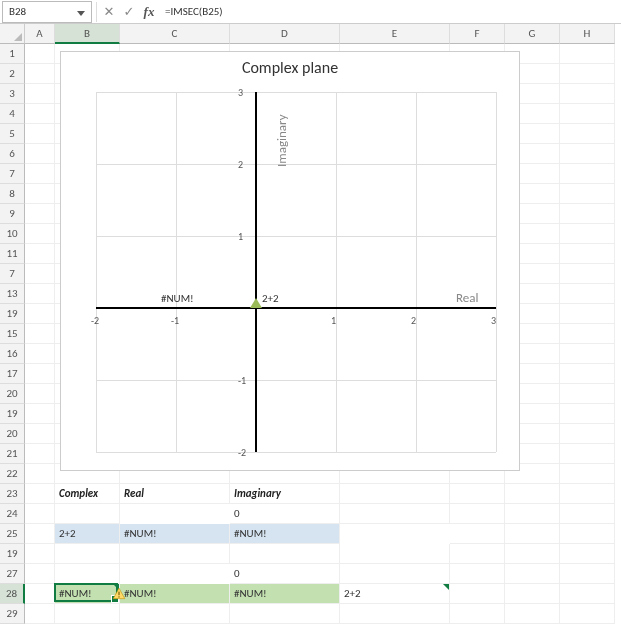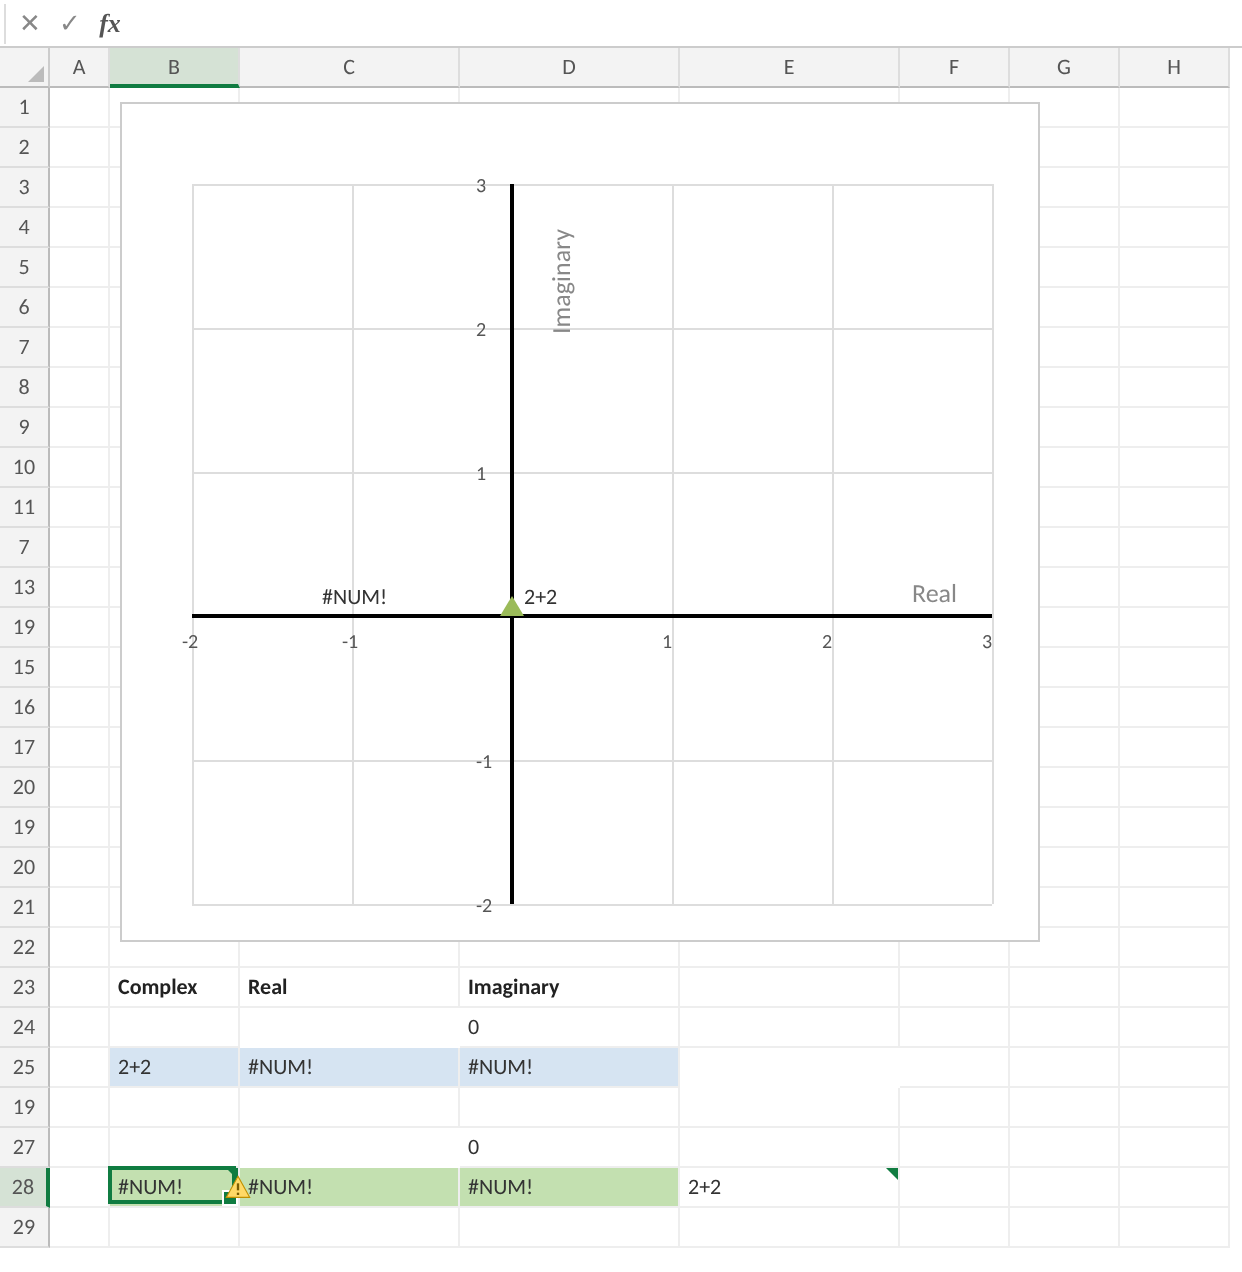--- a/index.html
+++ b/index.html
@@ -18,21 +18,21 @@
   .grid-area { position: relative; }
   .col-headers { display: flex; }
   .corner { width: 25px; height: 20px; background: #f3f3f3; border-right: 1px solid #ccc; border-bottom: 1px solid #bbb; position: relative; }
   .corner::after { content: ""; position: absolute; right: 2px; bottom: 2px; width: 0; height: 0; border-bottom: 8px solid #bbb; border-left: 8px solid transparent; }
   .col-h { height: 20px; background: #f3f3f3; border-right: 1px solid #ddd; border-bottom: 1px solid #bbb; display: flex; align-items: center; justify-content: center; color: #555; font-size: 11px; }
   .col-h.active { background: #d5e2d5; border-bottom: 2px solid #107c41; }
   .row-h { position: absolute; left: 0; width: 25px; height: 20px; background: #f3f3f3; border-right: 1px solid #bbb; border-bottom: 1px solid #ddd; display: flex; align-items: center; justify-content: center; color: #555; font-size: 11px; }
   .row-h.active { background: #d5e2d5; border-right: 2px solid #107c41; }
   .grid-body { position: absolute; left: 25px; top: 20px; right: 0; bottom: 0; }
   .cell { position: absolute; height: 20px; border-right: 1px solid #eee; border-bottom: 1px solid #eee; display: flex; align-items: center; padding: 0 4px; font-size: 11px; background: #fff; }
-  .cell.hdr { font-weight: bold; color: #222; }
+  .cell.hdr { font-weight: bold; color: #222; font-style: italic; }
   .cell.left { justify-content: flex-start; }
   .cell.highlight-blue { background: #d6e4f2; }
   .cell.highlight-green { background: #c3e0b0; }
   .cell.spill { position: relative; }
   .cell.spill::after { content: ""; position: absolute; top: 0; right: 0; width: 0; height: 0; border-top: 6px solid #107c41; border-left: 6px solid transparent; }
   .sel { position: absolute; border: 2px solid #107c41; pointer-events: none; }
   .sel::after { content: ""; position: absolute; right: -3px; bottom: -3px; width: 6px; height: 6px; background: #107c41; border: 1px solid #fff; }
   .warn-icon { position: absolute; width: 16px; height: 16px; display: flex; align-items: center; justify-content: center; }
   .warn-icon svg { width: 14px; height: 14px; }
 
@@ -45,30 +45,36 @@
   .tick-label { position: absolute; font-size: 10px; color: #555; }
   .axis-label { position: absolute; font-size: 13px; color: #888; }
   .axis-label.rot { transform: rotate(-90deg); transform-origin: left top; }
   .data-label { position: absolute; font-size: 11px; color: #333; }
   .marker-tri { position: absolute; width: 0; height: 0; border-left: 6px solid transparent; border-right: 6px solid transparent; border-bottom: 10px solid #9bbb59; }
 </style>
 </head>
 <body>
 
 <div class="formula-bar">
+  <div class="name-box">
+    <span>B28</span>
+  </div>
   <div class="fb-sep"></div>
   <div class="fb-btn">
       <span>✕</span>
     </div>
   <div class="fb-btn">
       <span>✓</span>
     </div>
   <div class="fb-btn fb-fx">
       <span>fx</span>
     </div>
+  <div class="formula-input">
+    <span>=IMSEC(B25)</span>
+  </div>
 </div>
 
 <div class="grid-area" id="grid-area" style="height:612px;">
 
 <div class="col-headers">
       <div class="corner"></div>
       <div class="col-h" style="width: 30px;">A</div>
       <div class="col-h active" style="width: 65px;">B</div>
       <div class="col-h" style="width: 110px;">C</div>
       <div class="col-h" style="width: 110px;">D</div>
@@ -340,20 +346,21 @@
       <div class="cell" id="cell-H29" style="left: 535px; top: 560px; width: 55px;"></div>
       <div class="sel" style="left: 29px; top: 539px; width: 64px; height: 19px;"></div>
       <div class="warn-icon" style="left: 86px; top: 542px;">
         <svg viewBox="0 0 24 24">
           <path d="M12 2 L22 20 L2 20 Z" fill="#ffd966" stroke="#c09000" stroke-width="1"></path>
           <rect x="11" y="8" width="2" height="6" fill="#7a5c00"></rect>
           <rect x="11" y="16" width="2" height="2" fill="#7a5c00"></rect>
         </svg>
       </div>
       <div class="chart" style="left: 35px; top: 7px; width: 460px; height: 420px;">
+        <div class="chart-title">Complex plane</div>
         <div class="plot" style="left: 35px; top: 40px; width: 400px; height: 360px;">
           <div class="gridline" style="left: 0px; top: 0px; width: 1px; height: 360px;"></div>
           <div class="gridline" style="left: 80px; top: 0px; width: 1px; height: 360px;"></div>
           <div class="gridline" style="left: 160px; top: 0px; width: 1px; height: 360px;"></div>
           <div class="gridline" style="left: 240px; top: 0px; width: 1px; height: 360px;"></div>
           <div class="gridline" style="left: 320px; top: 0px; width: 1px; height: 360px;"></div>
           <div class="gridline" style="left: 400px; top: 0px; width: 1px; height: 360px;"></div>
           <div class="gridline" style="top: 360px; left: 0px; height: 1px; width: 400px;"></div>
           <div class="gridline" style="top: 288px; left: 0px; height: 1px; width: 400px;"></div>
           <div class="gridline" style="top: 216px; left: 0px; height: 1px; width: 400px;"></div>

